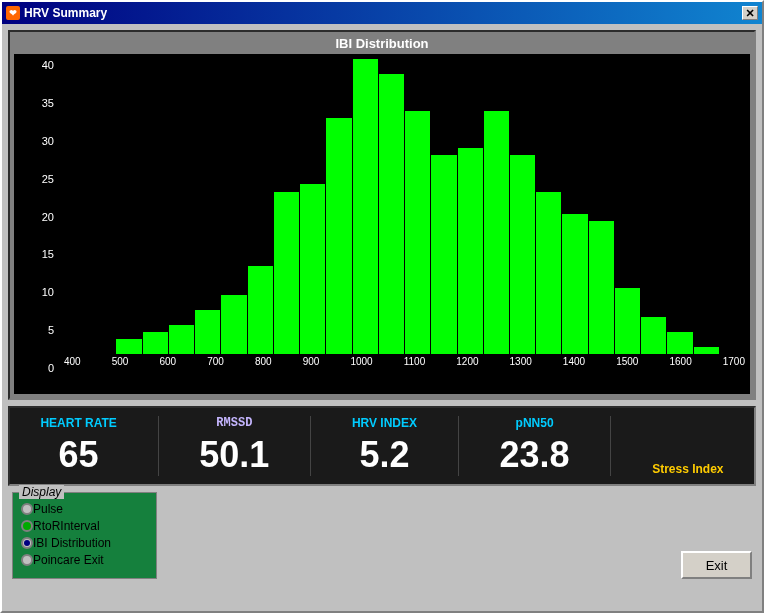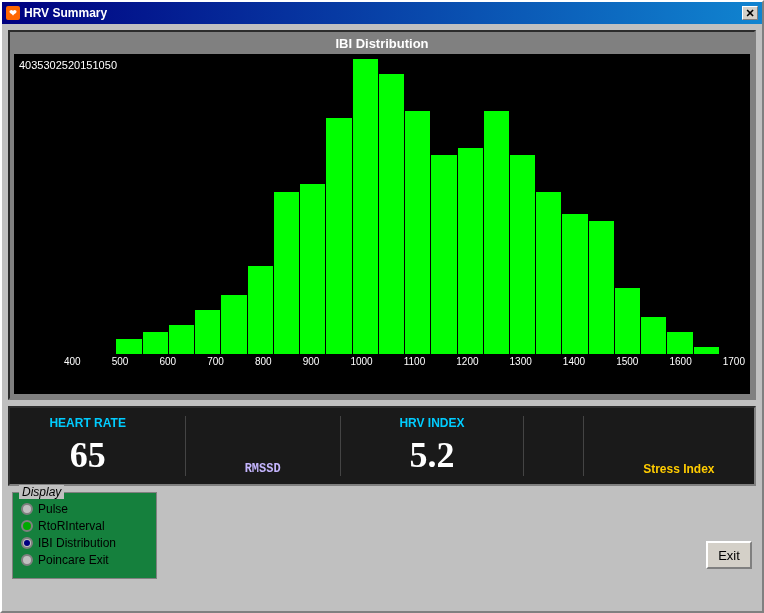--- a/index.html
+++ b/index.html
@@ -93,21 +93,21 @@
       background: #000;
       position: relative;
       height: 340px;
       display: flex;
     }
 
     .y-axis {
       width: 45px;
       height: 100%;
       display: flex;
-      flex-direction: row;
+      flex-direction: column;
       justify-content: space-between;
       padding: 5px 5px 20px 5px;
       color: white;
       font-size: 11px;
       text-align: right;
     }
 
     .chart-inner {
       flex: 1;
       position: relative;
@@ -156,21 +156,21 @@
 
     .stat-label {
       font-size: 12px;
       font-weight: bold;
     }
 
     .stat-value {
       font-size: 36px;
       font-weight: bold;
       color: white;
-      font-family: Liberation Serif, serif;
+      font-family: Liberation Sans, sans-serif;
     }
 
     .stat-divider {
       width: 1px;
       height: 60px;
       background: #444;
     }
 
     .bottom-area {
       display: flex;
@@ -194,21 +194,20 @@
       background: #c0c0c0;
       padding: 0 3px;
       font-size: 12px;
       color: #000;
       font-style: italic;
     }
 
     .radio-item {
       display: flex;
       align-items: center;
-      gap: 5px;
       margin: 3px 0;
       font-size: 12px;
       color: #000;
     }
 
     .radio-circle {
       width: 12px;
       height: 12px;
       border-radius: 50%;
       border: 2px solid #808080;
@@ -229,35 +228,34 @@
       height: 6px;
       border-radius: 50%;
       background: #000080;
     }
 
     .radio-circle.dot {
       background: #00aa00;
     }
 
     .exit-btn {
-      width: 46px;
+      width: 71px;
       height: 28px;
       background: #d4d0c8;
       border: 2px solid;
       border-top-color: #fff;
       border-left-color: #fff;
       border-right-color: #808080;
       border-bottom-color: #808080;
       font-size: 13px;
       cursor: pointer;
       display: flex;
       align-items: center;
       justify-content: center;
       align-self: flex-end;
-      margin-bottom: 10px;
     }
   </style>
 </head>
 <body>
 
 <div class="window">
   <div class="title-bar">
     <div class="title-bar-left">
       <div class="title-icon">❤</div>
       <span>HRV Summary</span>
@@ -330,27 +328,32 @@
     </div>
 
     <div class="stats-panel" id="stats-panel">
     <div class="stat-item">
           <div class="stat-label" style="color: rgb(0, 204, 255);">HEART RATE</div>
           <div class="stat-value">65</div>
         </div>
         <div class="stat-divider"></div>
         <div class="stat-item">
           <div class="stat-label" style="color: #c4b5fd; font-family: Liberation Mono, monospace;">RMSSD</div>
+          <div class="stat-value">50.1</div>
         </div>
         <div class="stat-divider"></div>
         <div class="stat-item">
           <div class="stat-label" style="color: rgb(0, 204, 255);">HRV INDEX</div>
           <div class="stat-value">5.2</div>
         </div>
         <div class="stat-divider"></div>
+        <div class="stat-item">
+          <div class="stat-label" style="color: rgb(0, 204, 255);">pNN50</div>
+          <div class="stat-value">23.8</div>
+        </div>
         <div class="stat-divider"></div>
         <div class="stat-item">
           <div class="stat-label" style="color: rgb(255, 204, 0);">Stress Index</div>
         </div>
       </div>
 
     <div class="bottom-area">
       <div class="display-group">
         <span class="group-legend">Display</span>
         <div id="radio-options">

